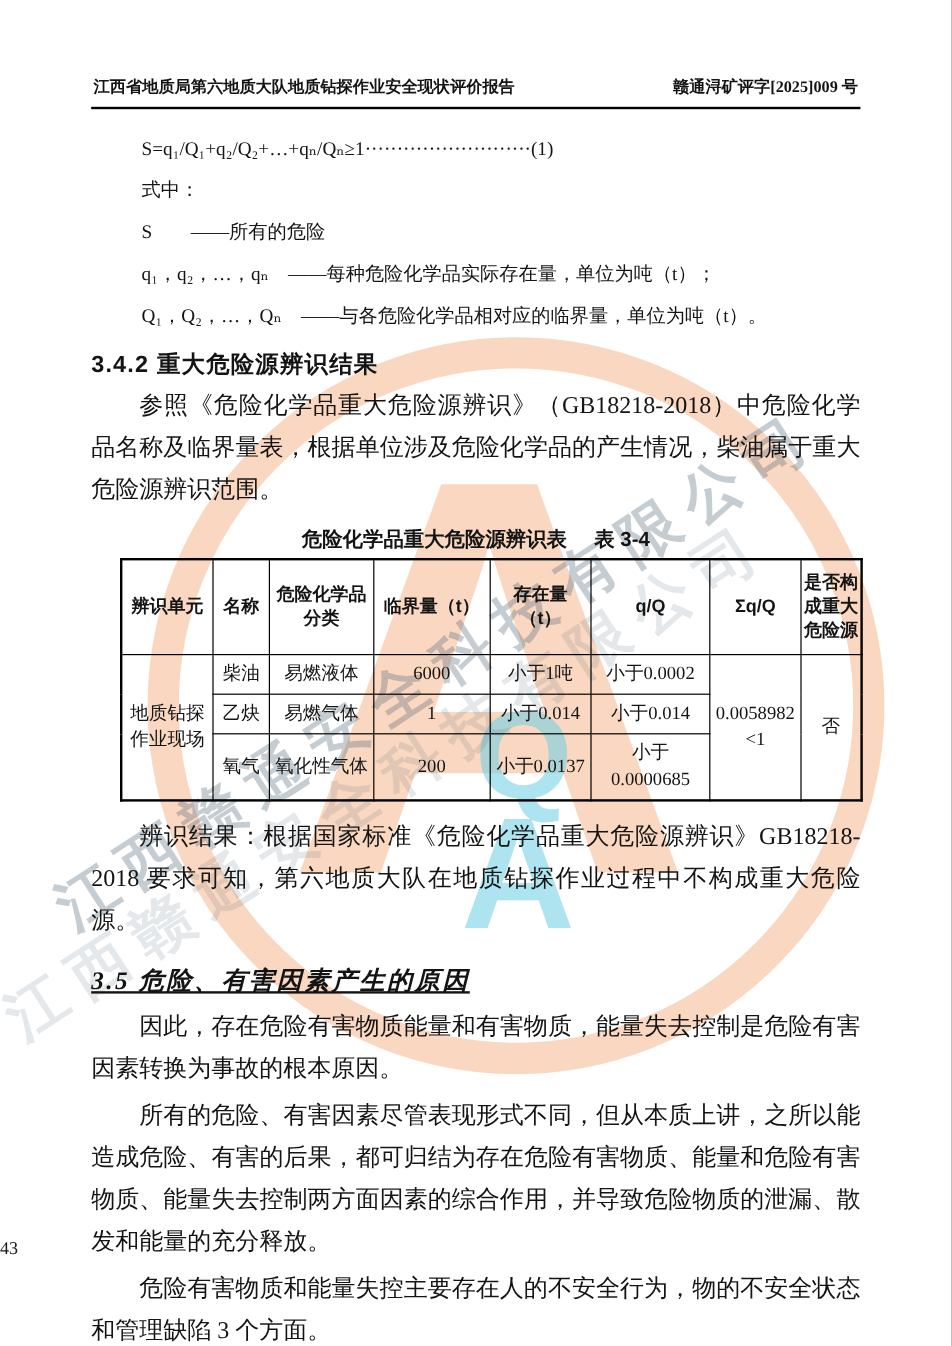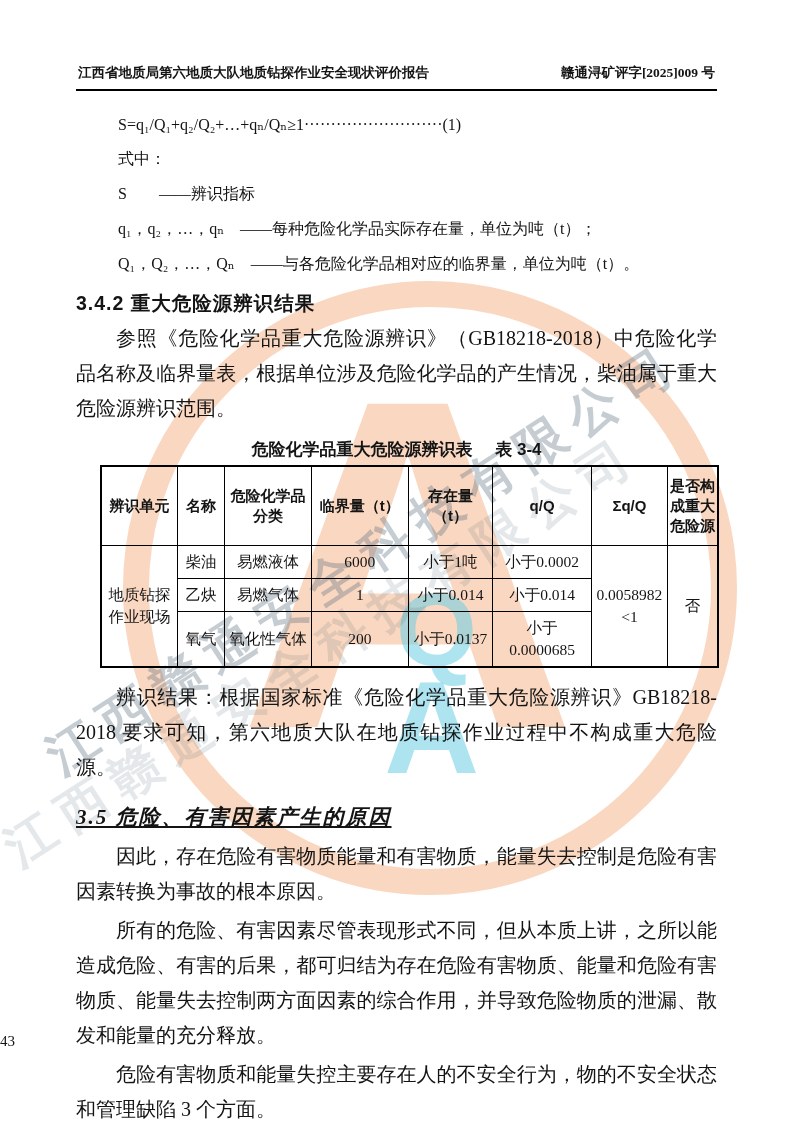--- a/index.html
+++ b/index.html
@@ -127,21 +127,21 @@
   <div class="content">
 
     <div class="doc-header">
       <span>江西省地质局第六地质大队地质钻探作业安全现状评价报告</span>
       <span>赣通浔矿评字[2025]009 号</span>
     </div>
 
     <div class="formula-block">
       <div class="fline">S=q₁/Q₁+q₂/Q₂+…+qₙ/Qₙ≥1··························(1)</div>
       <div class="fline">式中：</div>
-      <div class="def-line">S　　——辨识指标</div>
+      <div class="def-line">S　　——所有的危险</div>
       <div class="def-line">q₁，q₂，…，qₙ　——每种危险化学品实际存在量，单位为吨（t）；</div>
       <div class="def-line">Q₁，Q₂，…，Qₙ　——与各危险化学品相对应的临界量，单位为吨（t）。</div>
     </div>
 
     <div class="h-gothic">3.4.2 重大危险源辨识结果</div>
     <div class="para">参照《危险化学品重大危险源辨识》（GB18218-2018）中危险化学品名称及临界量表，根据单位涉及危险化学品的产生情况，柴油属于重大危险源辨识范围。</div>
 
     <div class="tbl-title">
       <span>危险化学品重大危险源辨识表</span>
       <span class="tbl-label">表 3-4</span>

